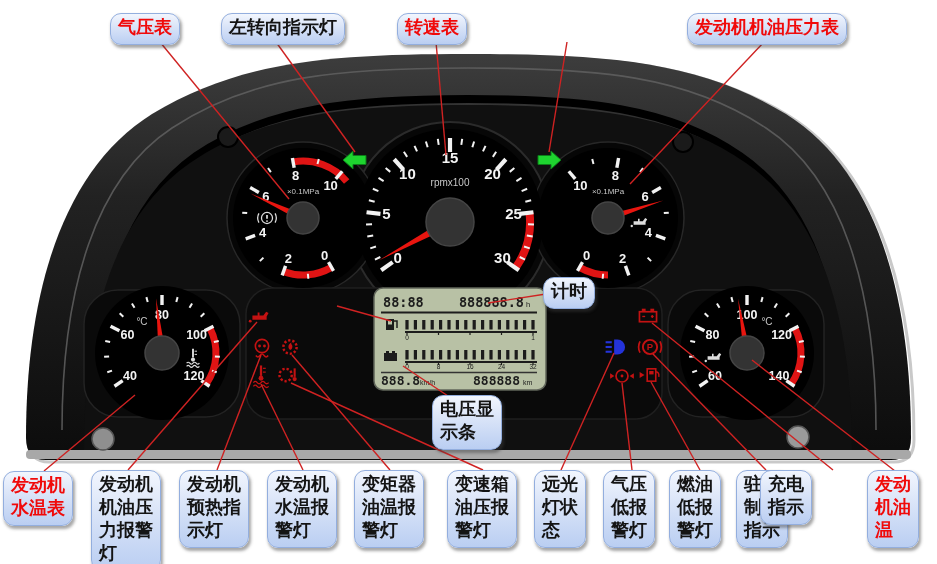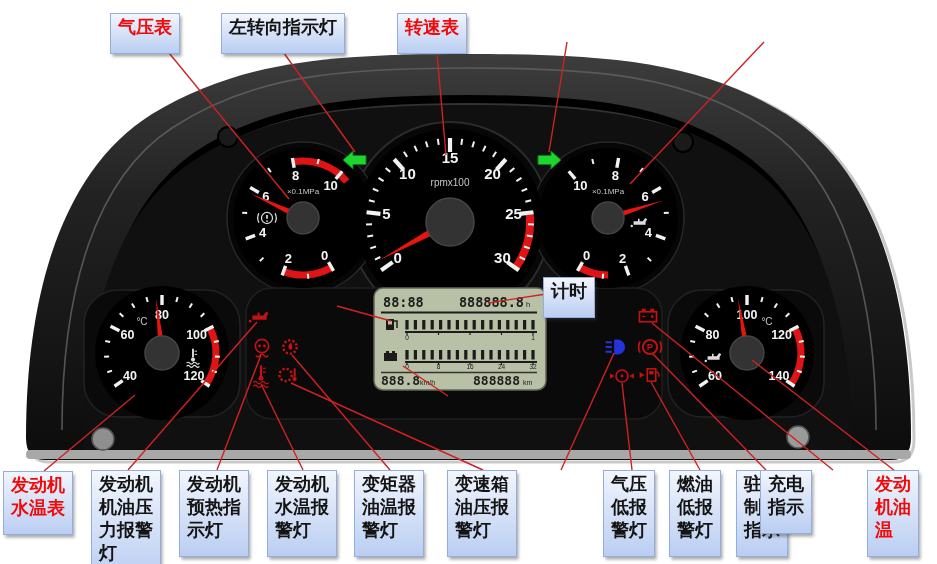--- a/index.html
+++ b/index.html
@@ -1,21 +1,21 @@
 <!DOCTYPE html>
 <html><head>
 <meta charset="utf-8">
 <style>
   html,body{margin:0;padding:0;background:#fff;}
   #stage{position:relative;width:937px;height:564px;background:#ffffff;overflow:hidden;
          font-family:"Liberation Sans",sans-serif;}
   #cluster-svg{position:absolute;left:0;top:0;z-index:1;}
   .lbl{position:absolute;z-index:5;
        background:linear-gradient(180deg,#f2f6fe 0%,#dbe5f8 40%,#bacef2 100%);
-       border:1px solid #93aede;border-radius:0;padding:2px 7px 14px;
+       border:1px solid #93aede;border-radius:11px;padding:2px 7px 5px;
        font:bold 18px/23px "Liberation Sans",sans-serif;color:#141414;
        white-space:pre-line;box-shadow:1.5px 2.5px 3px rgba(60,60,60,.45);}
   .lbl[data-color="red"]{color:#f00a0a;}
 </style>
 </head>
 <body>
 
 <div id="stage">
 
   <svg id="cluster-svg" width="937" height="564" viewBox="0 0 937 564">
@@ -384,41 +384,47 @@
         <line x1="651" y1="382" x2="700" y2="470" stroke="#cf2222" stroke-width="1.4"></line>
         <line x1="653" y1="354" x2="766" y2="470" stroke="#cf2222" stroke-width="1.4"></line>
         <line x1="652" y1="323" x2="833" y2="470" stroke="#cf2222" stroke-width="1.4"></line>
         <line x1="752" y1="360" x2="895" y2="471" stroke="#cf2222" stroke-width="1.4"></line>
       </g>
   </svg>
 
   <div class="lbl" style="left:110px;top:13px" data-color="red">气压表</div>
   <div class="lbl" style="left:221px;top:13px" data-color="black">左转向指示灯</div>
   <div class="lbl" style="left:397px;top:13px" data-color="red">转速表</div>
+  <div class="lbl" style="left:687px;top:13px" data-color="red">发动机机油压力表</div>
 
   <div class="lbl" style="left:543px;top:277px" data-color="black">计时</div>
+  <div class="lbl" style="left:432px;top:395px" data-color="black">电压显
+示条</div>
 
   <div class="lbl" style="left:3px;top:471px" data-color="red">发动机
 水温表</div>
   <div class="lbl" style="left:91px;top:470px" data-color="black">发动机
 机油压
 力报警
 灯</div>
   <div class="lbl" style="left:179px;top:470px" data-color="black">发动机
 预热指
 示灯</div>
   <div class="lbl" style="left:267px;top:470px" data-color="black">发动机
 水温报
 警灯</div>
   <div class="lbl" style="left:354px;top:470px" data-color="black">变矩器
 油温报
 警灯</div>
   <div class="lbl" style="left:447px;top:470px" data-color="black">变速箱
 油压报
 警灯</div>
+  <div class="lbl" style="left:534px;top:470px" data-color="black">远光
+灯状
+态</div>
   <div class="lbl" style="left:603px;top:470px" data-color="black">气压
 低报
 警灯</div>
   <div class="lbl" style="left:669px;top:470px" data-color="black">燃油
 低报
 警灯</div>
   <div class="lbl" style="left:736px;top:470px" data-color="black">驻车
 制动
 指示</div>
   <div class="lbl" style="left:760px;top:470px" data-color="black">充电

